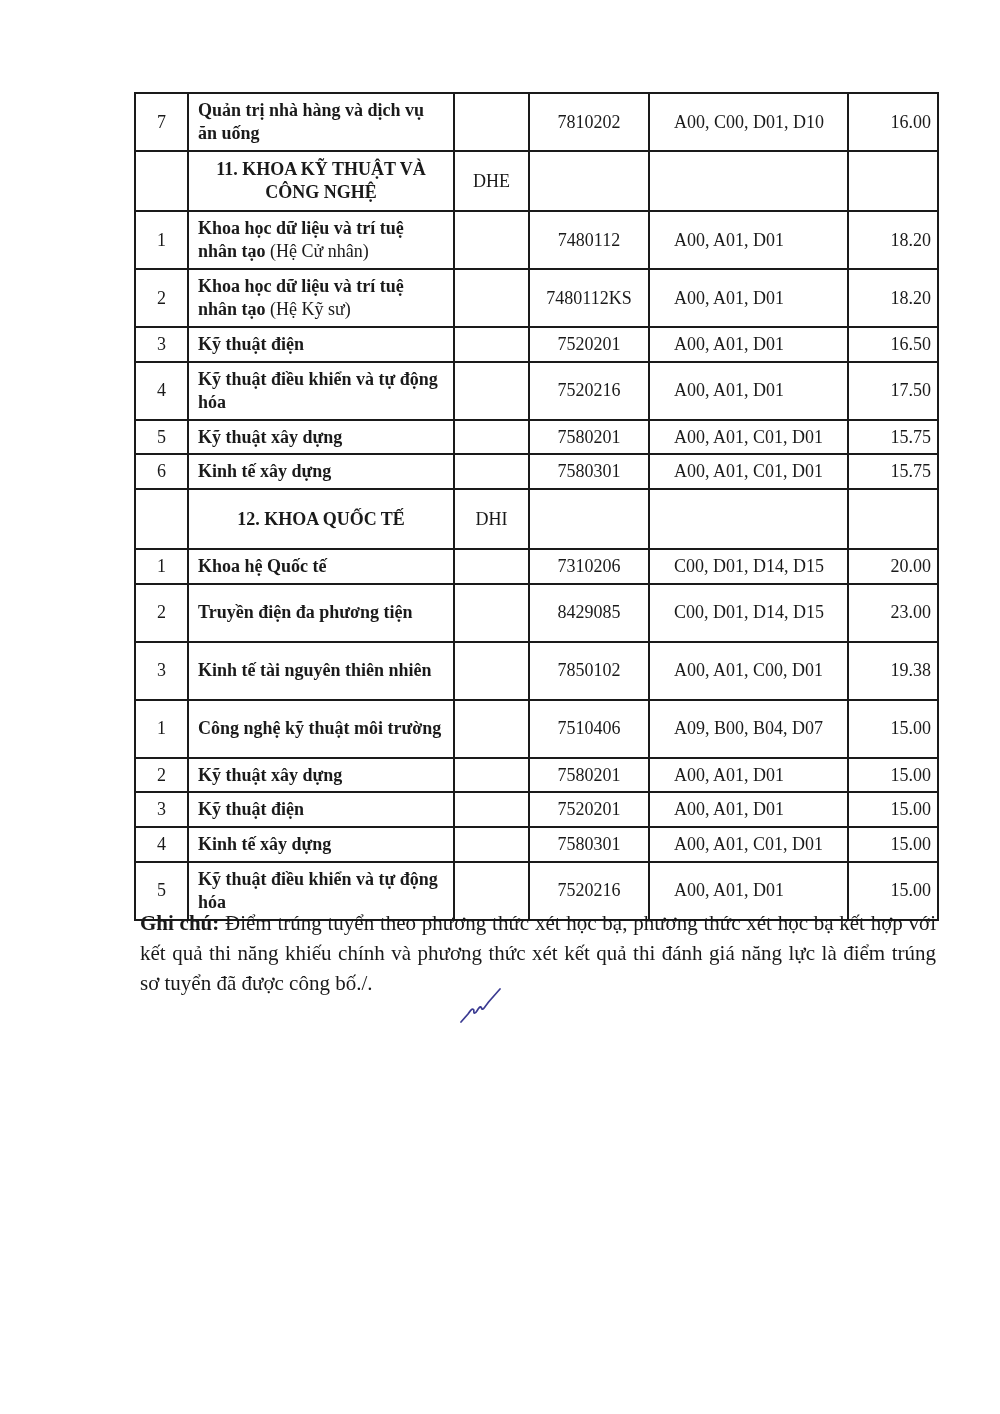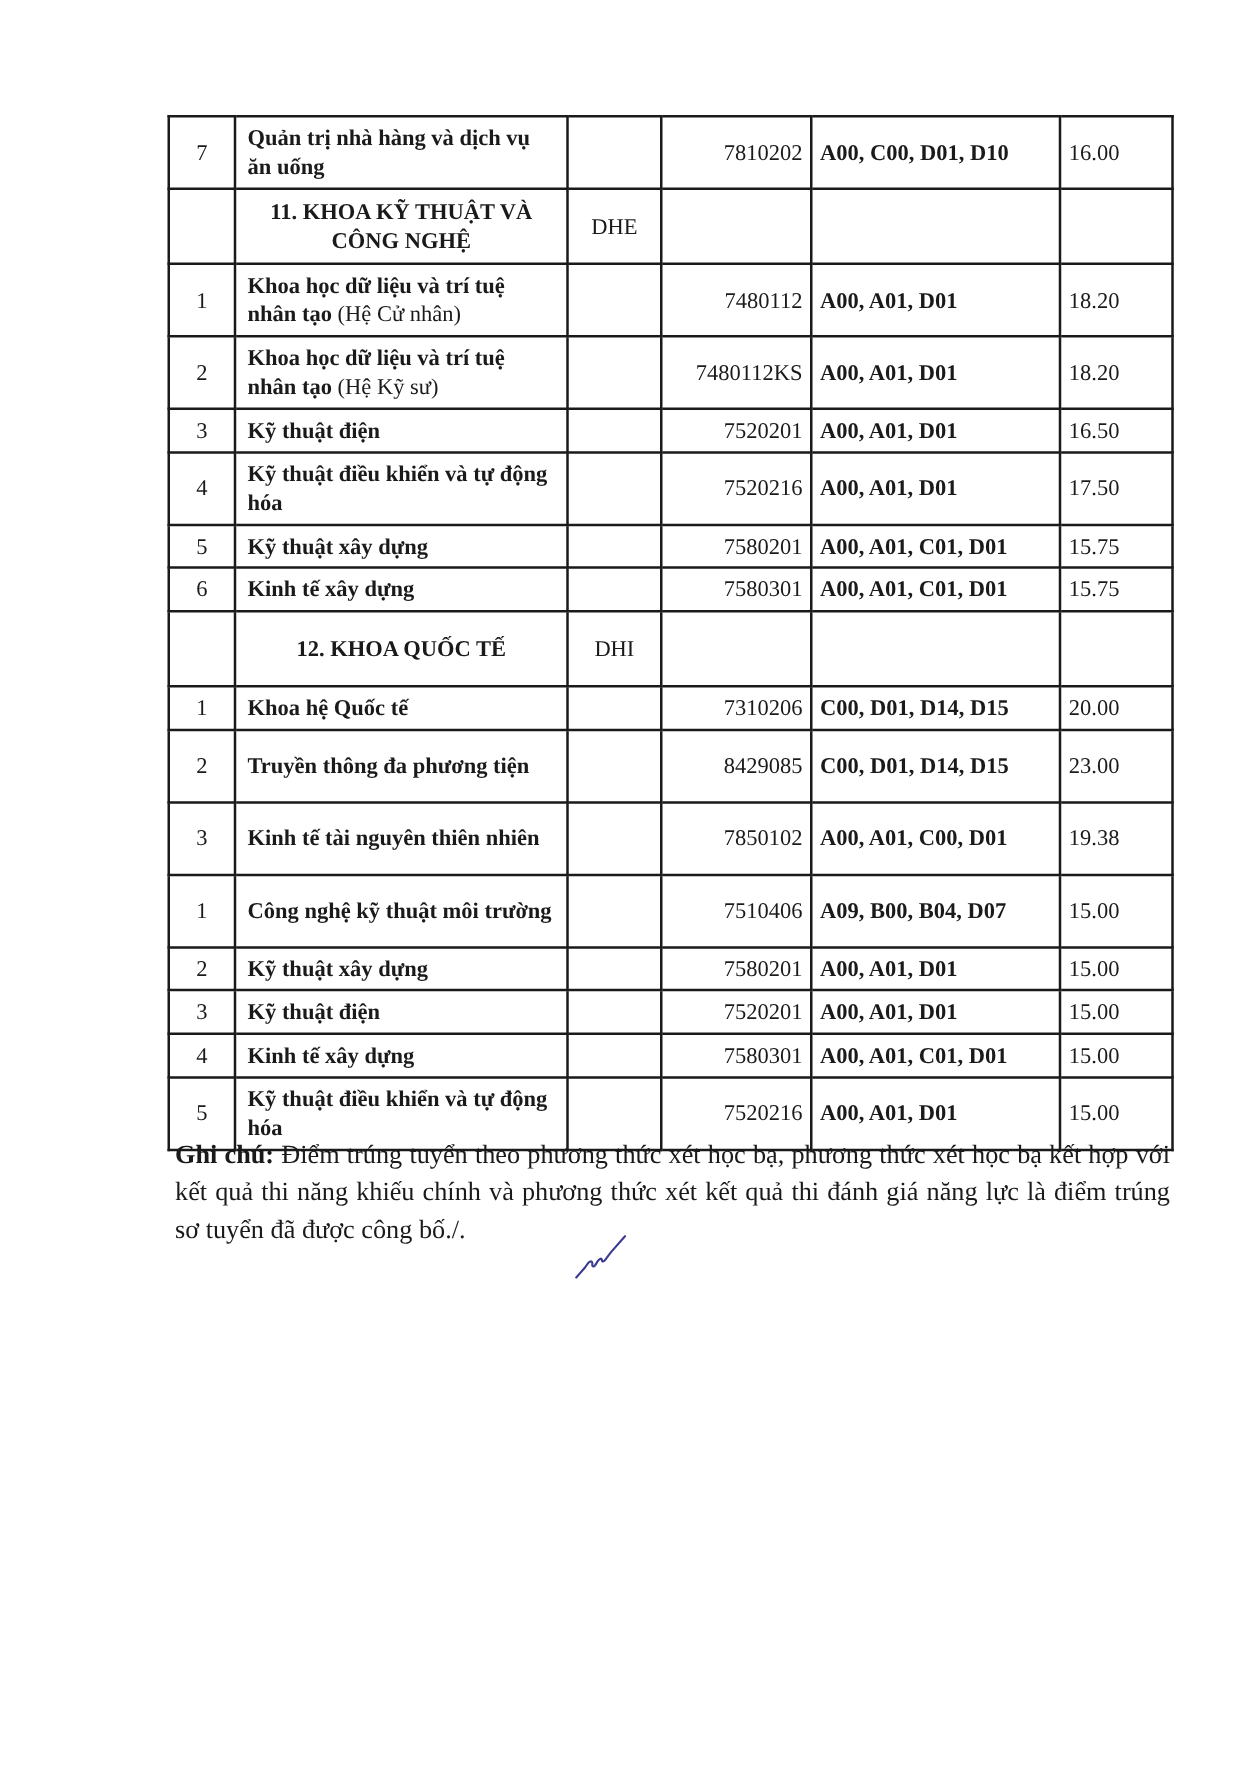--- a/index.html
+++ b/index.html
@@ -25,23 +25,23 @@
     font-size: 18px;
     line-height: 1.26;
     padding: 4px 6px;
     vertical-align: middle;
     overflow: hidden;
   }
   .score-table td.c-stt   { text-align: center; }
   .score-table td.c-name  { font-weight: bold; padding: 5px 11px 5px 9px; }
   .score-table td.c-name .suffix { font-weight: normal; }
   .score-table td.c-dept  { font-weight: normal; text-align: center; }
-  .score-table td.c-code  { text-align: right; border-radius: 15px; }
-  .score-table td.c-combos{ padding-left: 6px; font-weight: bold; }
-  .score-table td.c-score { text-align: left; }
+  .score-table td.c-code  { text-align: center; border-radius: 15px; }
+  .score-table td.c-combos{ padding-left: 24px; }
+  .score-table td.c-score { text-align: right; }
   .score-table tr.section td.c-name { text-align: center; padding: 6px 24px; }
   .score-table tr.tall td { height: 46px; }
   .note {
     position: absolute;
     left: 140px;
     top: 888px;
     width: 796px;
     font-size: 21px;
     line-height: 1.42;
     text-align: justify;
@@ -145,21 +145,21 @@
         <tr class="major">
           <td class="c-stt">1</td>
           <td class="c-name"><span>Khoa hệ Quốc tế</span></td>
           <td class="c-dept"></td>
           <td class="c-code">7310206</td>
           <td class="c-combos">C00, D01, D14, D15</td>
           <td class="c-score">20.00</td>
         </tr>
         <tr class="major tall">
           <td class="c-stt">2</td>
-          <td class="c-name"><span>Truyền thông đa phương tiện</span></td>
+          <td class="c-name"><span>Truyền điện đa phương tiện</span></td>
           <td class="c-dept"></td>
           <td class="c-code">8429085</td>
           <td class="c-combos">C00, D01, D14, D15</td>
           <td class="c-score">23.00</td>
         </tr>
         <tr class="major tall">
           <td class="c-stt">3</td>
           <td class="c-name"><span>Kinh tế tài nguyên thiên nhiên</span></td>
           <td class="c-dept"></td>
           <td class="c-code">7850102</td>

